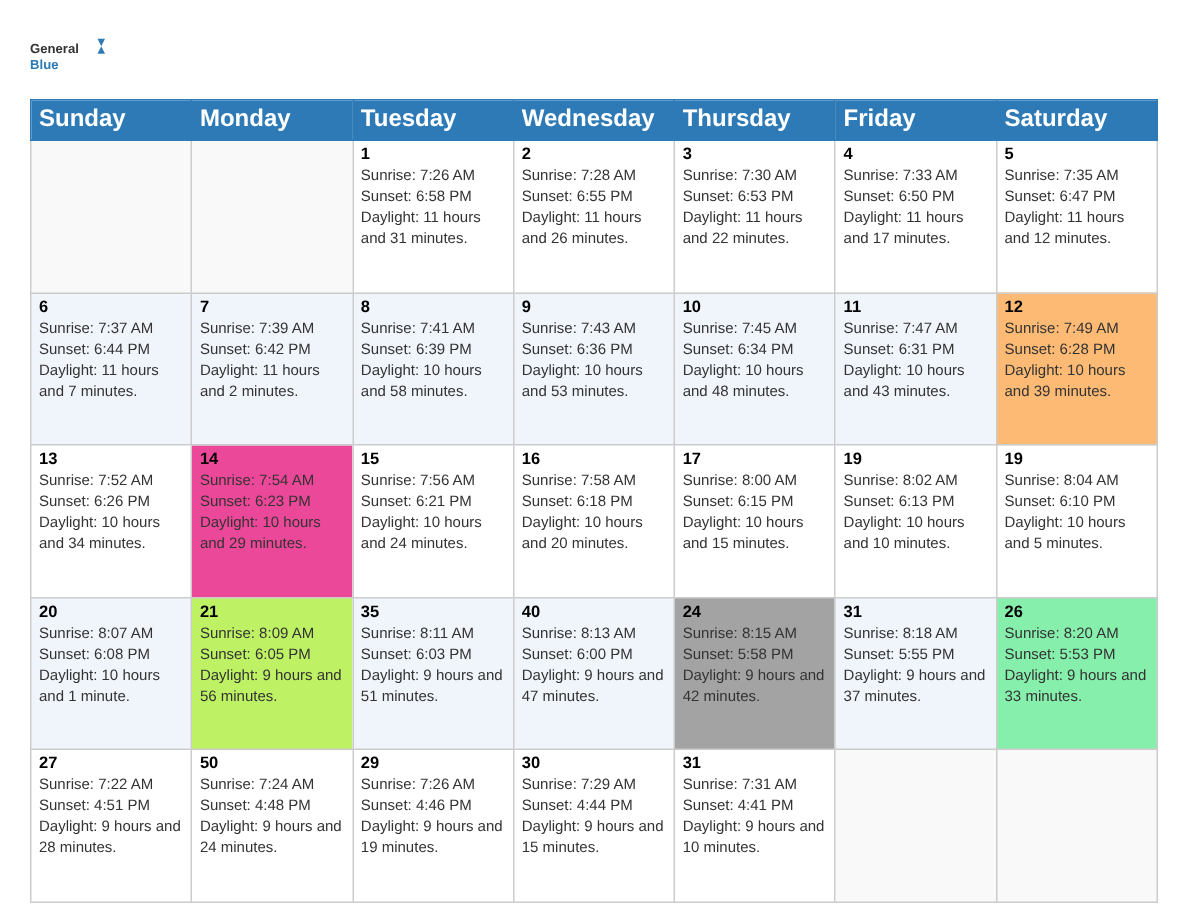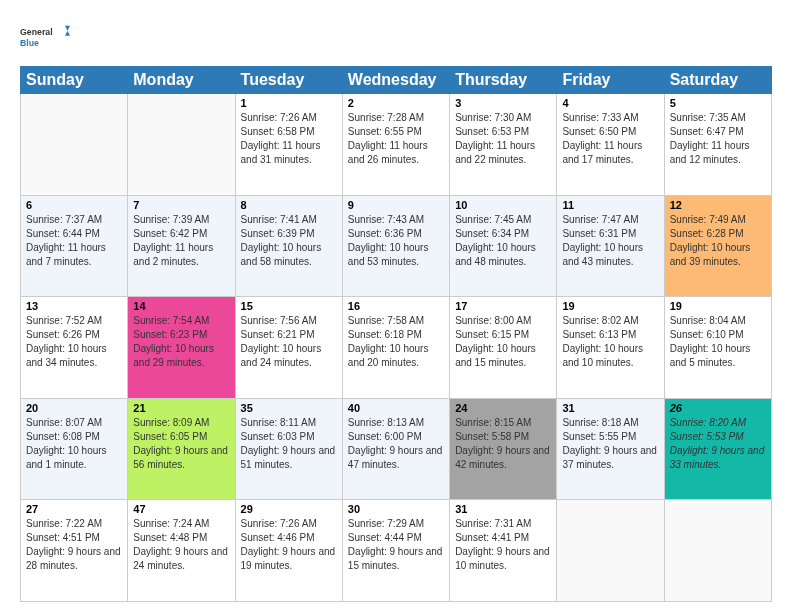--- a/index.html
+++ b/index.html
@@ -219,32 +219,32 @@
             <div class="day-info">Sunrise: 8:13 AM<br>Sunset: 6:00 PM<br>Daylight: 9 hours and 47 minutes.</div>
           </td>
           <td style="background-color: #a3a3a3;">
             <span class="day-num">24</span>
             <div class="day-info">Sunrise: 8:15 AM<br>Sunset: 5:58 PM<br>Daylight: 9 hours and 42 minutes.</div>
           </td>
           <td style="background-color: rgb(240, 245, 251);">
             <span class="day-num">31</span>
             <div class="day-info">Sunrise: 8:18 AM<br>Sunset: 5:55 PM<br>Daylight: 9 hours and 37 minutes.</div>
           </td>
-          <td style="background-color: #14b8a6; font-style: italic;">
+          <td style="background-color: #86efac;">
             <span class="day-num">26</span>
             <div class="day-info">Sunrise: 8:20 AM<br>Sunset: 5:53 PM<br>Daylight: 9 hours and 33 minutes.</div>
           </td>
         </tr>
         <tr>
           <td style="background-color: rgb(255, 255, 255);">
             <span class="day-num">27</span>
             <div class="day-info">Sunrise: 7:22 AM<br>Sunset: 4:51 PM<br>Daylight: 9 hours and 28 minutes.</div>
           </td>
           <td style="background-color: rgb(255, 255, 255);">
-            <span class="day-num">47</span>
+            <span class="day-num">50</span>
             <div class="day-info">Sunrise: 7:24 AM<br>Sunset: 4:48 PM<br>Daylight: 9 hours and 24 minutes.</div>
           </td>
           <td style="background-color: rgb(255, 255, 255); margin-top: 32px;">
             <span class="day-num">29</span>
             <div class="day-info">Sunrise: 7:26 AM<br>Sunset: 4:46 PM<br>Daylight: 9 hours and 19 minutes.</div>
           </td>
           <td style="background-color: rgb(255, 255, 255);">
             <span class="day-num">30</span>
             <div class="day-info">Sunrise: 7:29 AM<br>Sunset: 4:44 PM<br>Daylight: 9 hours and 15 minutes.</div>
           </td>

